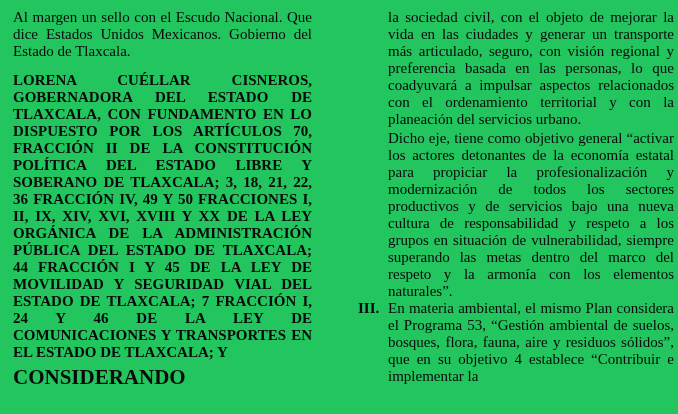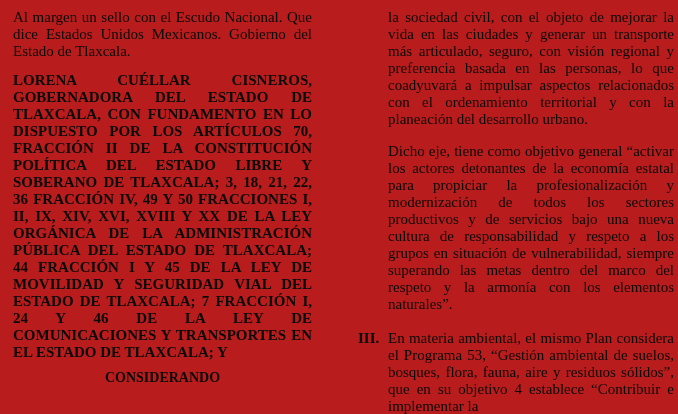--- a/index.html
+++ b/index.html
@@ -4,21 +4,21 @@
 <style>
   html, body {
     margin: 0;
     padding: 0;
     background: #ffffff;
   }
   .page {
     position: relative;
     width: 678px;
     height: 414px;
-    background: #b91c1c;
+    background: #22c55e;
     overflow: hidden;
     font-family: "Liberation Serif", "DejaVu Serif", serif;
     font-size: 15px;
     line-height: 17px;
     color: #0a0a0a;
     -webkit-font-smoothing: antialiased;
   }
   .col {
     position: absolute;
     top: 9px;
@@ -35,34 +35,32 @@
     margin: 0;
     text-align: justify;
     text-justify: inter-word;
   }
   .col-left .para.bold {
     margin-top: 12px;
     font-weight: bold;
   }
   .heading {
     margin: 8px 0 0 0;
-    font-size: 14px;
+    font-size: 21px;
     line-height: 17px;
     font-weight: bold;
-    text-align: center;
   }
   .col-right .para.indented {
     padding-left: 30px;
   }
   .col-right .para.gap-small {
-    margin-top: 15px;
+    margin-top: 2px;
   }
   .list-item {
     display: flex;
-    margin-top: 17px;
     align-items: flex-start;
   }
   .list-item .num {
     flex: 0 0 30px;
     width: 30px;
     font-weight: bold;
     text-align: left;
   }
   .list-item .item-text {
     flex: 1;
@@ -73,21 +71,21 @@
 
 <div class="page">
 
   <div class="col col-left">
     <p class="para">Al margen un sello con el Escudo Nacional. Que dice Estados Unidos Mexicanos. Gobierno del Estado de Tlaxcala.</p>
     <p class="para bold">LORENA CUÉLLAR CISNEROS, GOBERNADORA DEL ESTADO DE TLAXCALA, CON FUNDAMENTO EN LO DISPUESTO POR LOS ARTÍCULOS 70, FRACCIÓN II DE LA CONSTITUCIÓN POLÍTICA DEL ESTADO LIBRE Y SOBERANO DE TLAXCALA; 3, 18, 21, 22, 36 FRACCIÓN IV, 49 Y 50 FRACCIONES I, II, IX, XIV, XVI, XVIII Y XX DE LA LEY ORGÁNICA DE LA ADMINISTRACIÓN PÚBLICA DEL ESTADO DE TLAXCALA; 44 FRACCIÓN I Y 45 DE LA LEY DE MOVILIDAD Y SEGURIDAD VIAL DEL ESTADO DE TLAXCALA; 7 FRACCIÓN I, 24 Y 46 DE LA LEY DE COMUNICACIONES Y TRANSPORTES EN EL ESTADO DE TLAXCALA; Y</p>
     <h2 class="heading">CONSIDERANDO</h2>
   </div>
 
   <div class="col col-right">
-    <p class="para indented">la sociedad civil, con el objeto de mejorar la vida en las ciudades y generar un transporte más articulado, seguro, con visión regional y preferencia basada en las personas, lo que coadyuvará a impulsar aspectos relacionados con el ordenamiento territorial y con la planeación del desarrollo urbano.</p>
+    <p class="para indented">la sociedad civil, con el objeto de mejorar la vida en las ciudades y generar un transporte más articulado, seguro, con visión regional y preferencia basada en las personas, lo que coadyuvará a impulsar aspectos relacionados con el ordenamiento territorial y con la planeación del servicios urbano.</p>
     <p class="para indented gap-small">Dicho eje, tiene como objetivo general “activar los actores detonantes de la economía estatal para propiciar la profesionalización y modernización de todos los sectores productivos y de servicios bajo una nueva cultura de responsabilidad y respeto a los grupos en situación de vulnerabilidad, siempre superando las metas dentro del marco del respeto y la armonía con los elementos naturales”.</p>
     <div class="list-item">
       <span class="num">III.</span>
       <p class="para item-text">En materia ambiental, el mismo Plan considera el Programa 53, “Gestión ambiental de suelos, bosques, flora, fauna, aire y residuos sólidos”, que en su objetivo 4 establece “Contribuir e implementar la</p>
     </div>
   </div>
 
 </div>
 
 </body></html>

